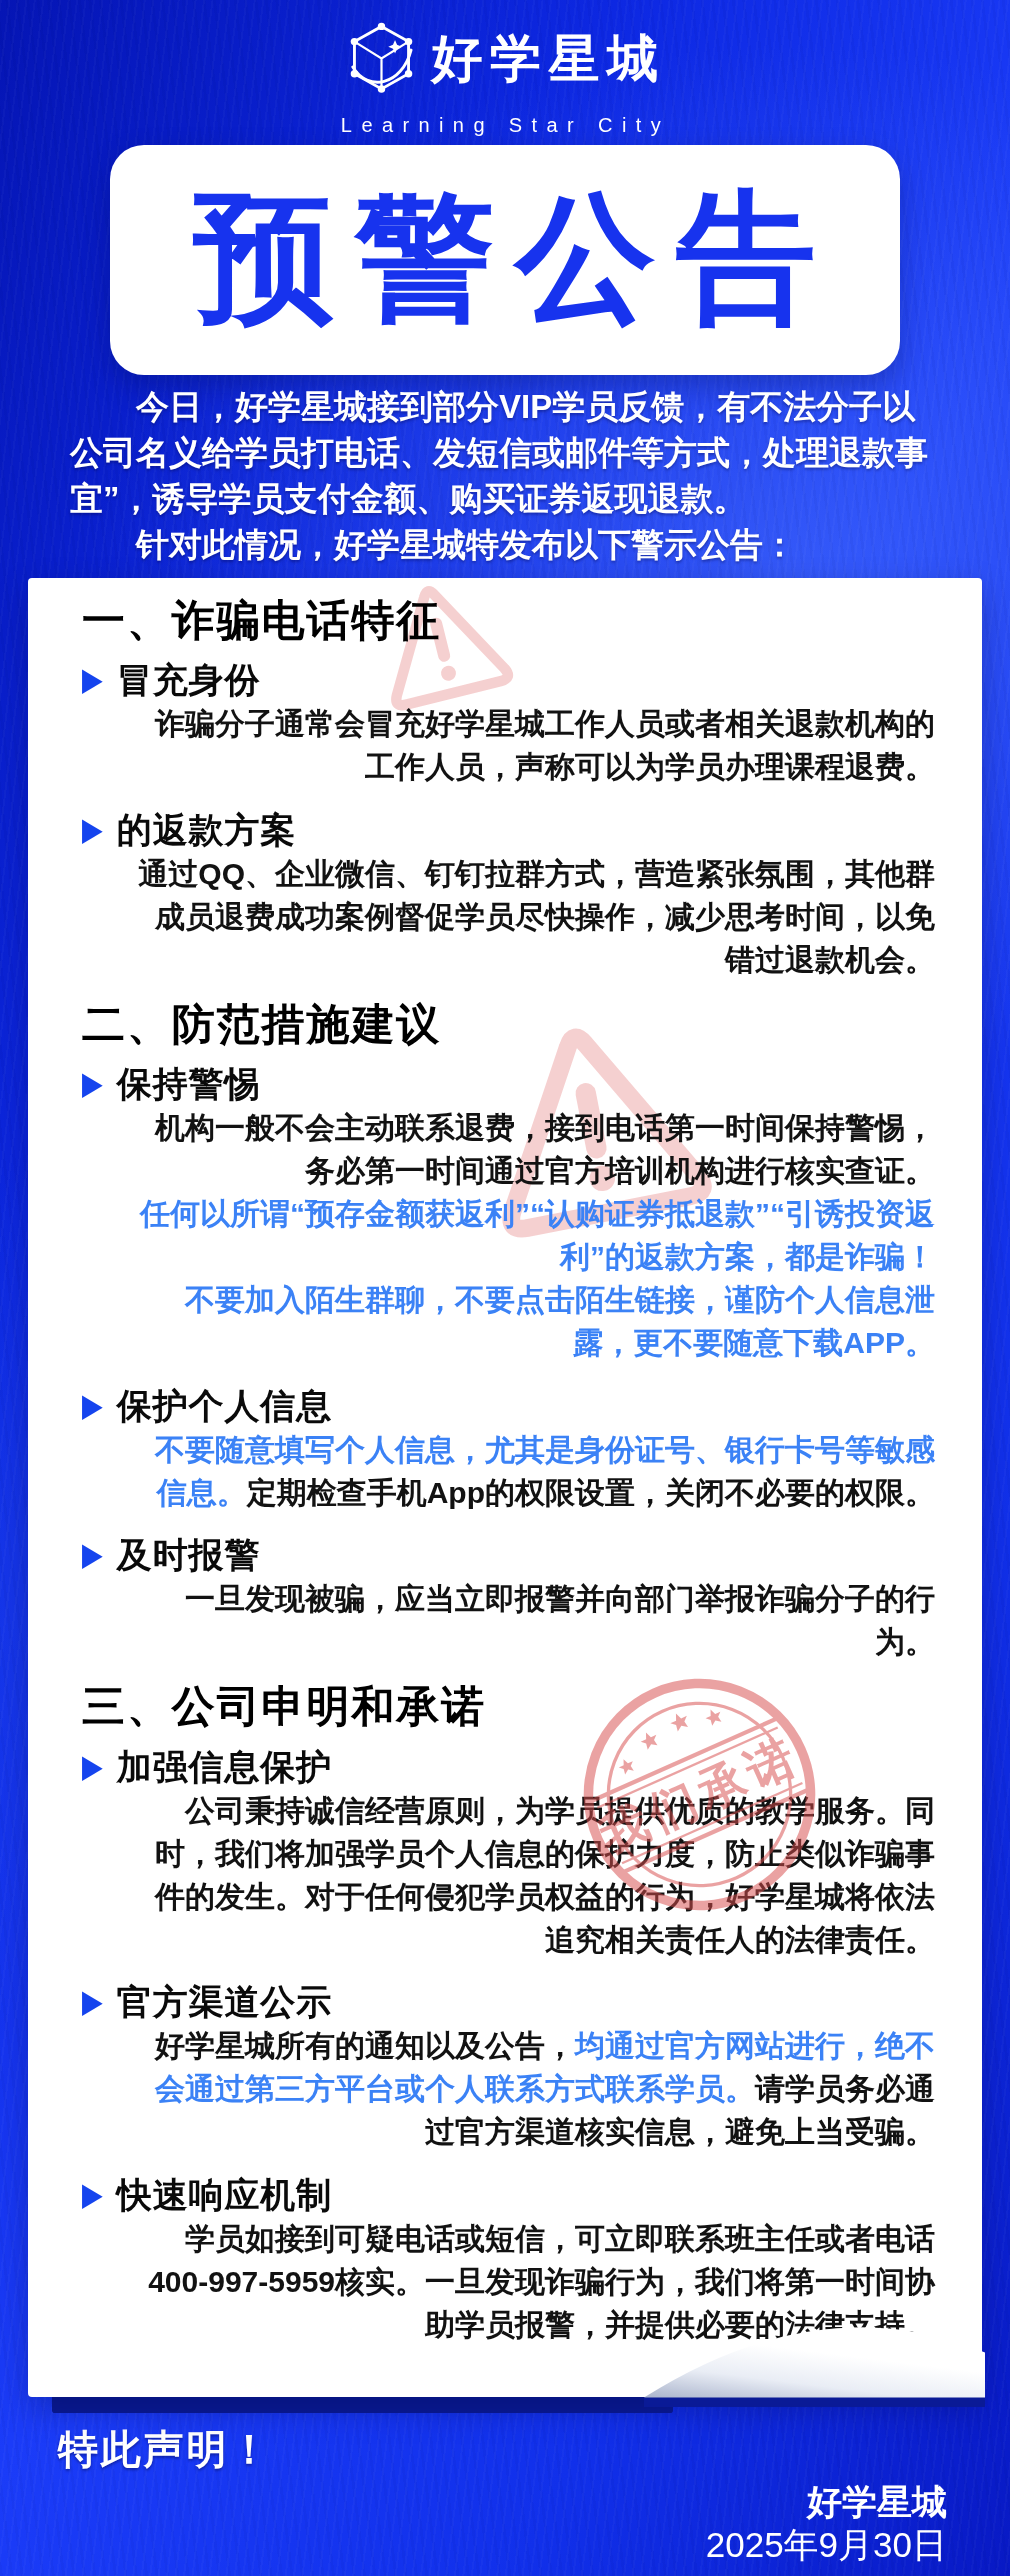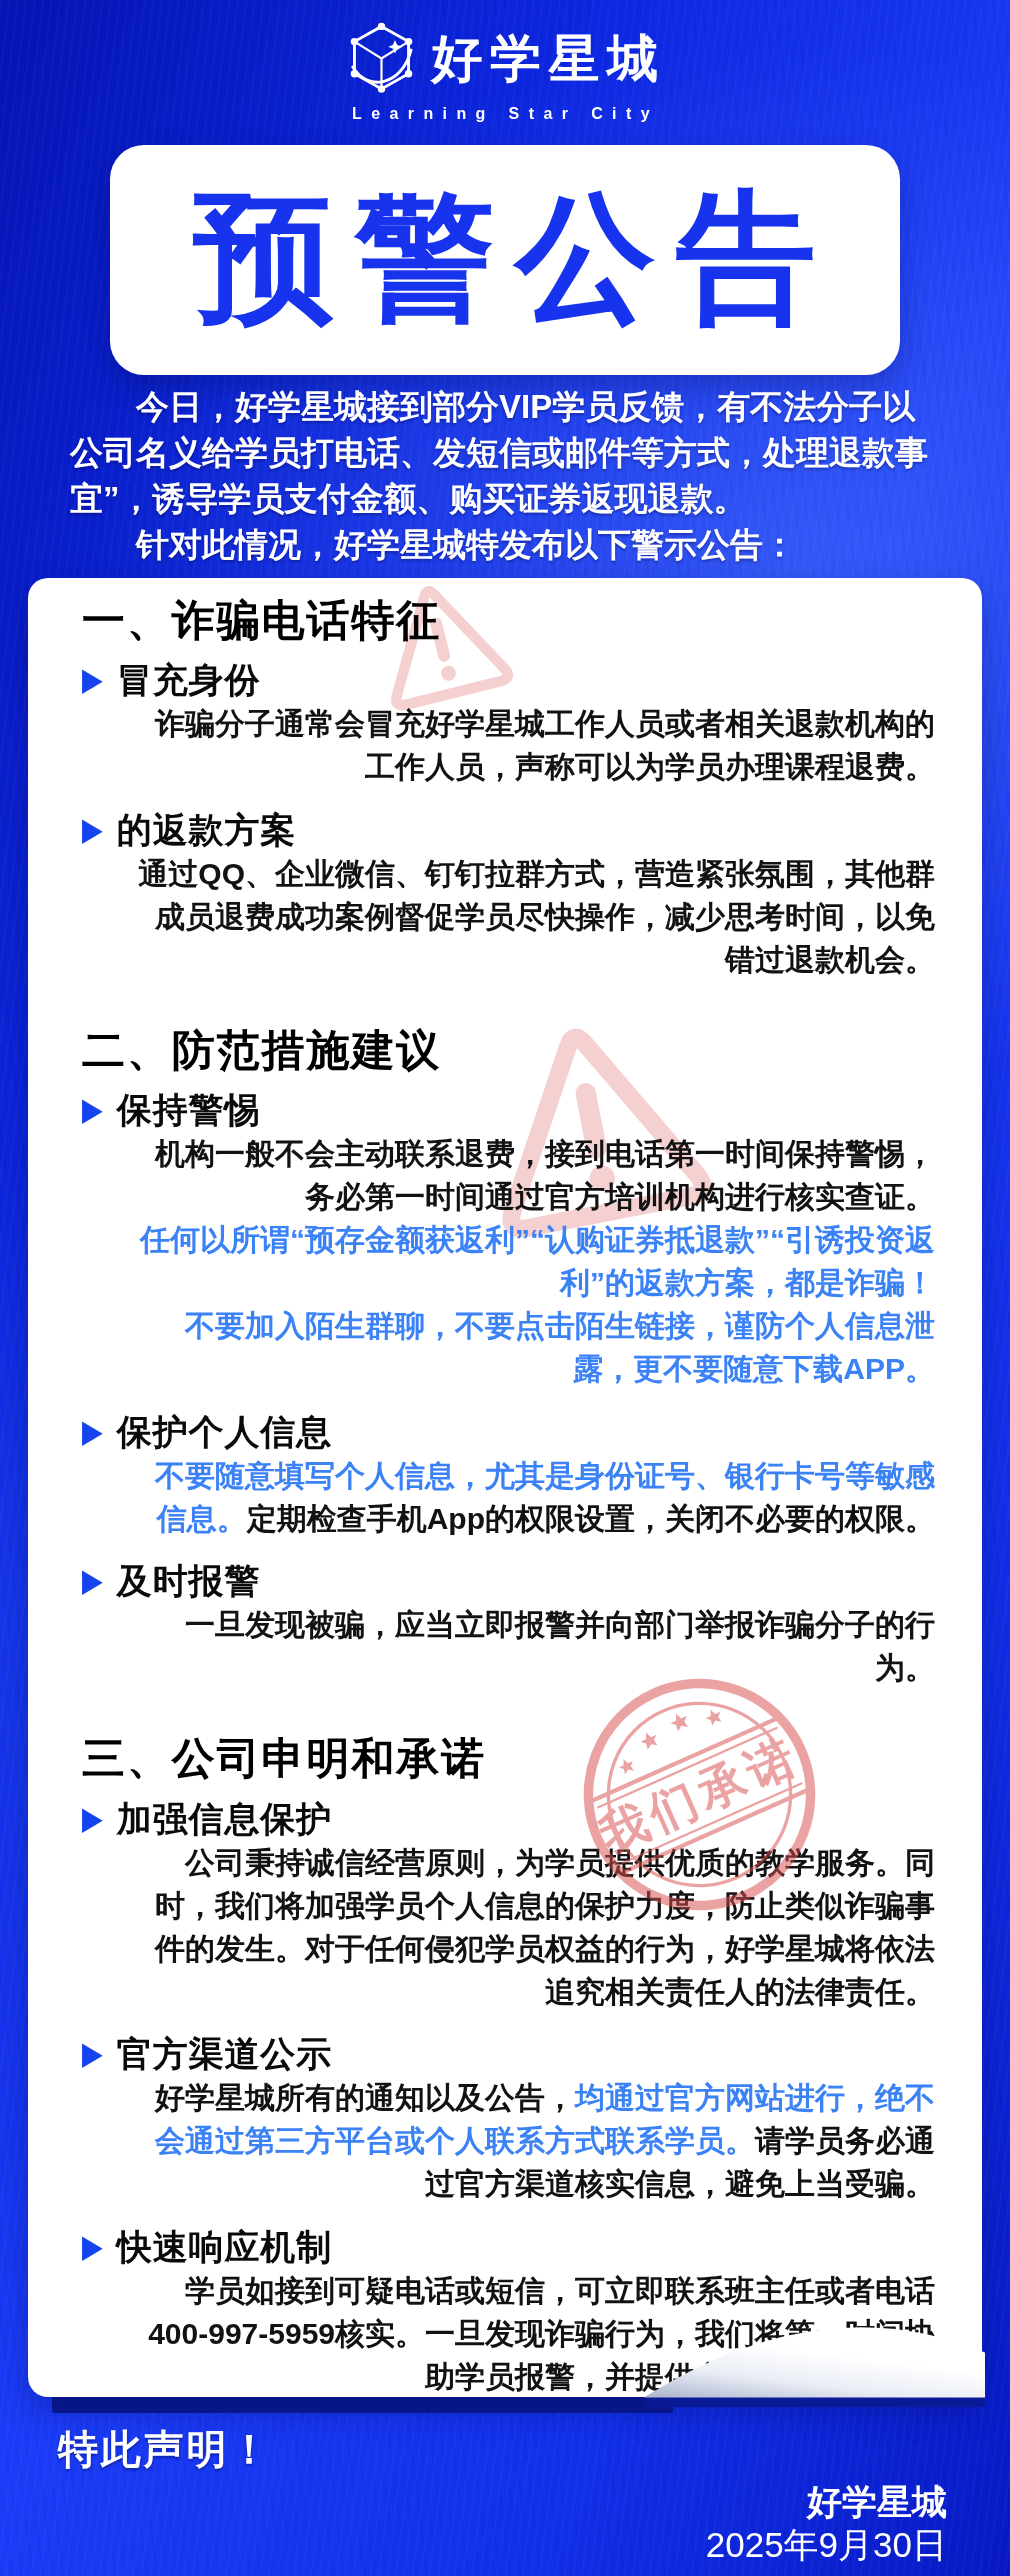--- a/index.html
+++ b/index.html
@@ -15,39 +15,39 @@
   #poster::before { 
     content:""; position:absolute; inset:0; pointer-events:none; opacity:.55;
     background:
       repeating-linear-gradient(97deg, rgba(255,255,255,0.05) 0 1.9px, rgba(255,255,255,0) 1.9px 8.4px),
       repeating-linear-gradient(83deg, rgba(0,0,60,0.06) 0 2.8px, rgba(0,0,60,0) 2.8px 10.3px);
   }
   
   .logo-wrap { position:absolute; top:20.6px; left:0; width:100%; display:flex; flex-direction:column; align-items:center; color:#fff; }
   .logo-row { display:flex; align-items:center; gap:15px; }
   .logo-name { font-size:51px; font-weight:900; letter-spacing:7.5px; }
-  .logo-tagline { margin-top:6px; font-size:16px; font-weight:700; letter-spacing:9.4px; }
+  .logo-tagline { margin-top:15px; font-size:20px; font-weight:400; letter-spacing:9.4px; }
   
   .banner { position:absolute; left:110px; top:145px; width:790px; height:230px; background:#fff;
             border-radius:34px; display:flex; align-items:center; justify-content:center;
             box-shadow:0 11.2px 28px rgba(2,10,80,0.28); }
   .banner-title { font-size:140px; font-weight:900; color:#1733ee; letter-spacing:20.6px; margin-right:-20.6px; }
   
   .dashes { position:absolute; left:171px; top:347px; width:668px; height:10.3px;
             background:repeating-linear-gradient(90deg,#fff 0 25px, rgba(255,255,255,0) 25px 40px); border-radius:3.7px; }
   
   .intro { position:absolute; left:70px; top:384px; width:872px; color:#fff;
            font-size:33px; line-height:46px; font-weight:700; text-shadow:0 1.9px 2.8px rgba(0,0,60,.35); }
   .intro p { margin:0; text-indent:2em; }
   
   .card { position:absolute; left:28px; top:578px; width:954px; height:1819px; background:#fff;
-          border-radius:20px; padding:17px 47px 0 54px; z-index:2; box-shadow:0 13px 32px rgba(2,8,70,0.3); }
+          border-radius:4px; padding:17px 47px 0 54px; z-index:2; box-shadow:0 13px 32px rgba(2,8,70,0.3); }
   .card-sections { position:relative; z-index:3; }
   .sec h2 { margin:0; font-size:43px; line-height:51px; font-weight:900; color:#000; letter-spacing:1.9px; }
-  .sec + .sec { margin-top:44px; }
+  .sec + .sec { margin-top:18px; }
   .group { margin-top:18.7px; }
   .sec h2 + .groups .group:first-child { margin-top:11.2px; }
   .bullet-row { display:flex; align-items:center; line-height:45px; }
   .arrow { color:#1544ee; font-size:27px; margin-right:14px; transform:scaleY(1.18); }
   .bullet-label { font-size:35px; font-weight:700; color:#0a0a0a; letter-spacing:0.9px; }
   .body { margin-left:51px;text-align:right; }
   .body p { margin:0; font-size:30px; line-height:43px; font-weight:700; color:#121212; }
   .red { color:#3b82f6; }
   
   .wm { position:absolute; z-index:1; pointer-events:none; }

